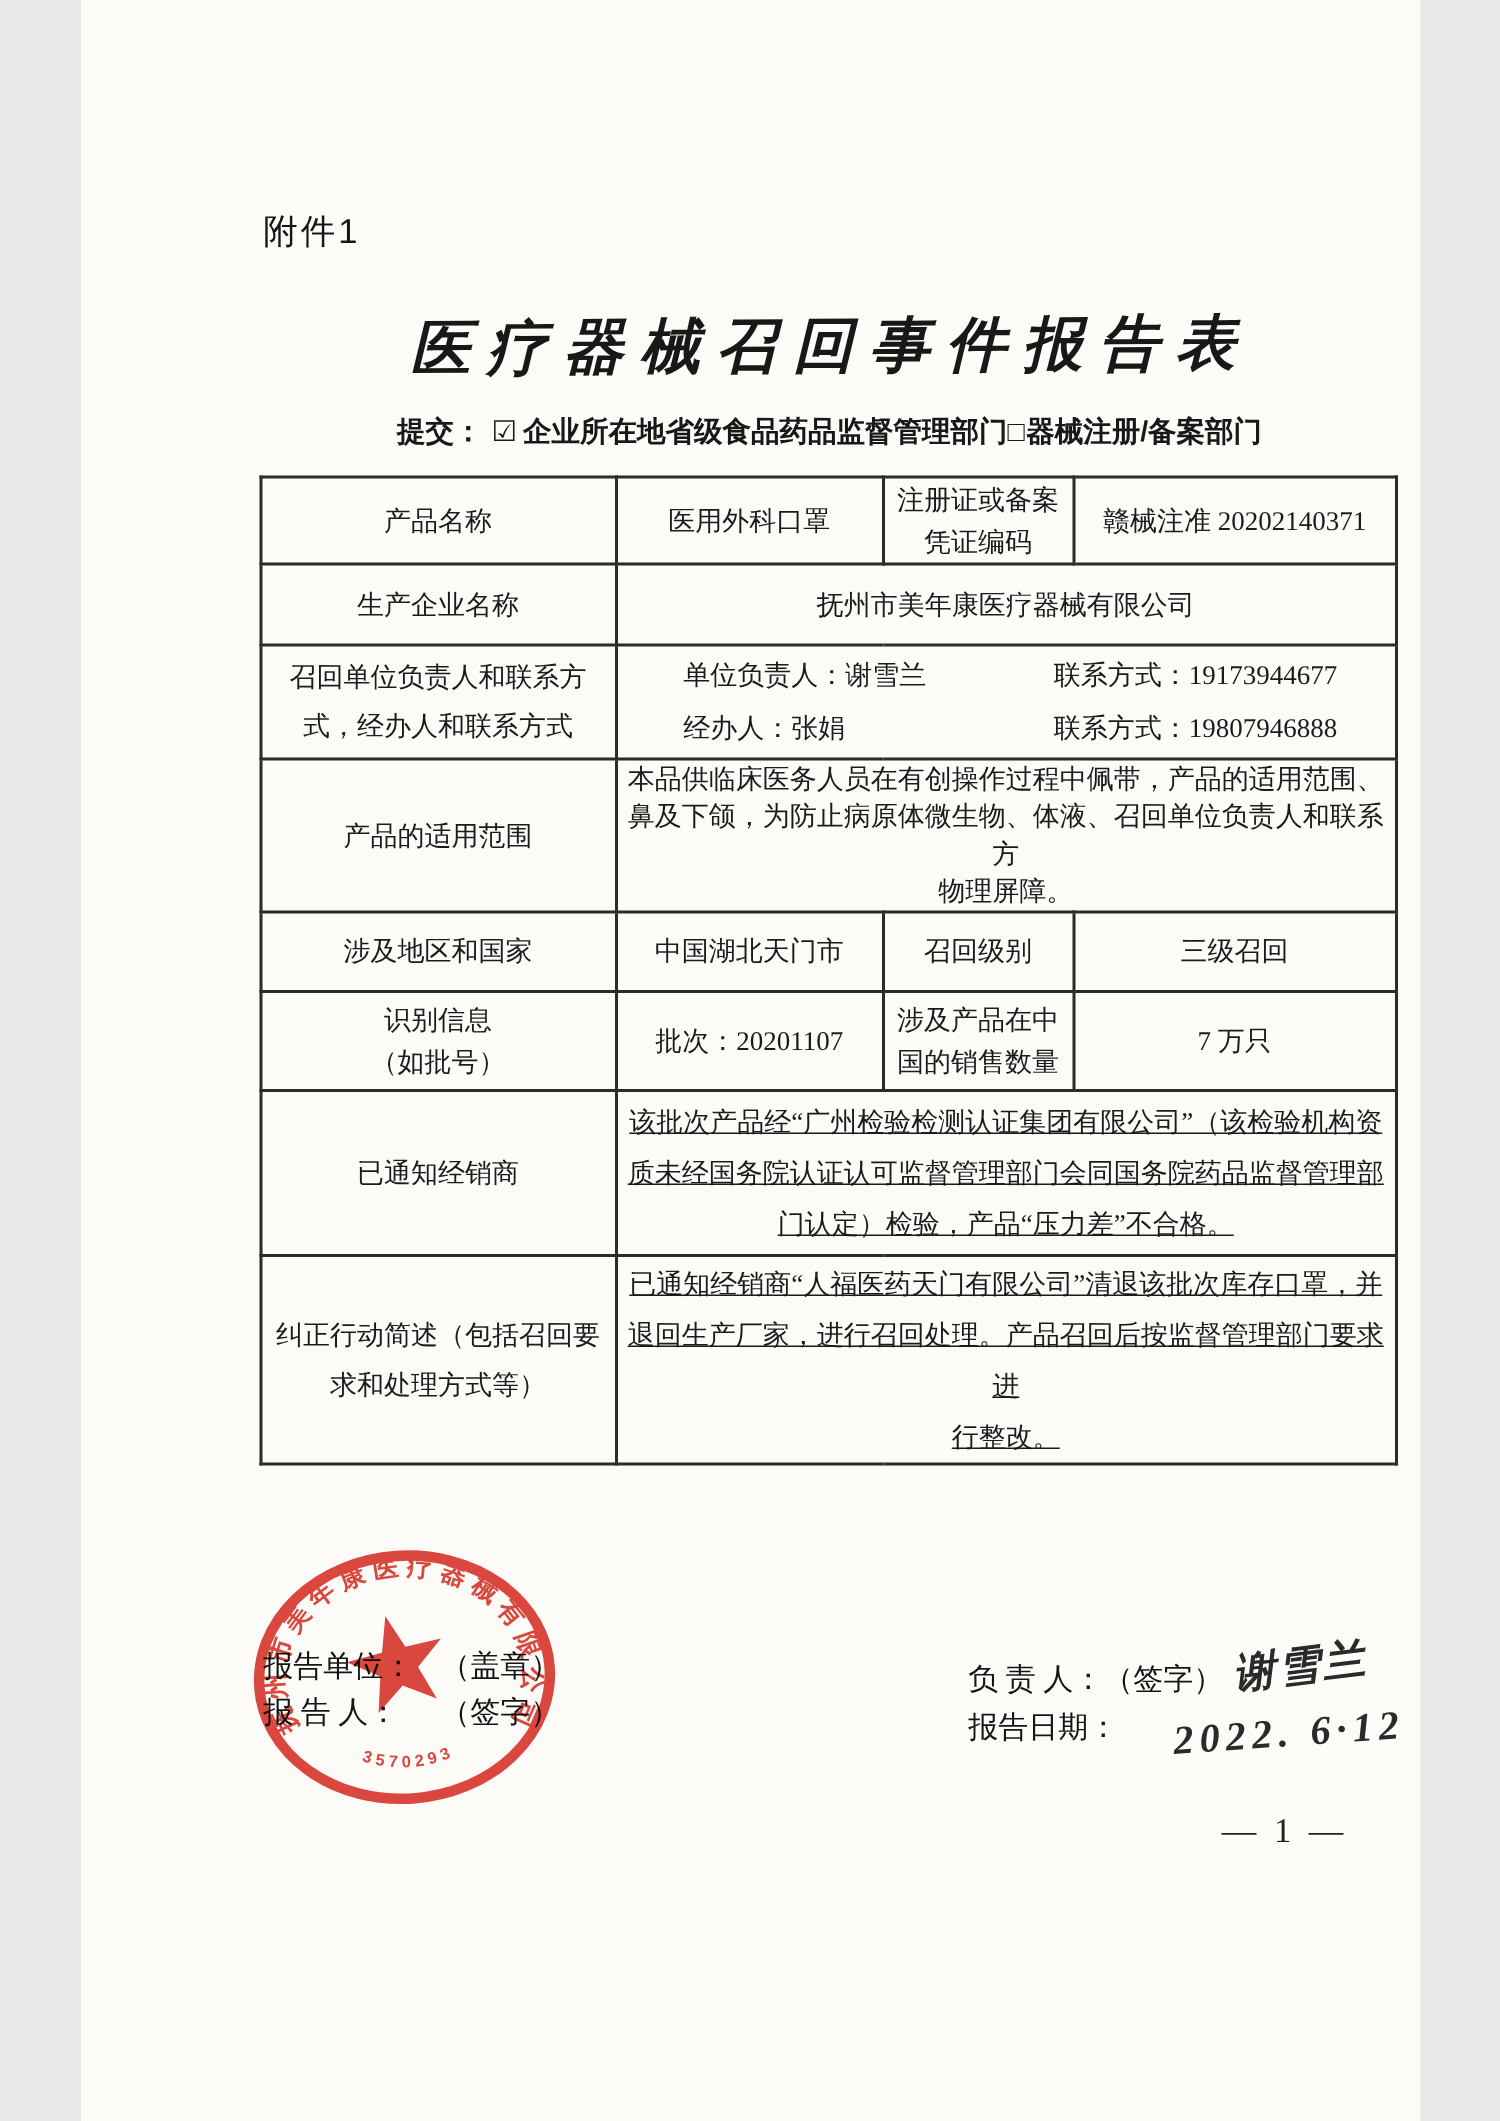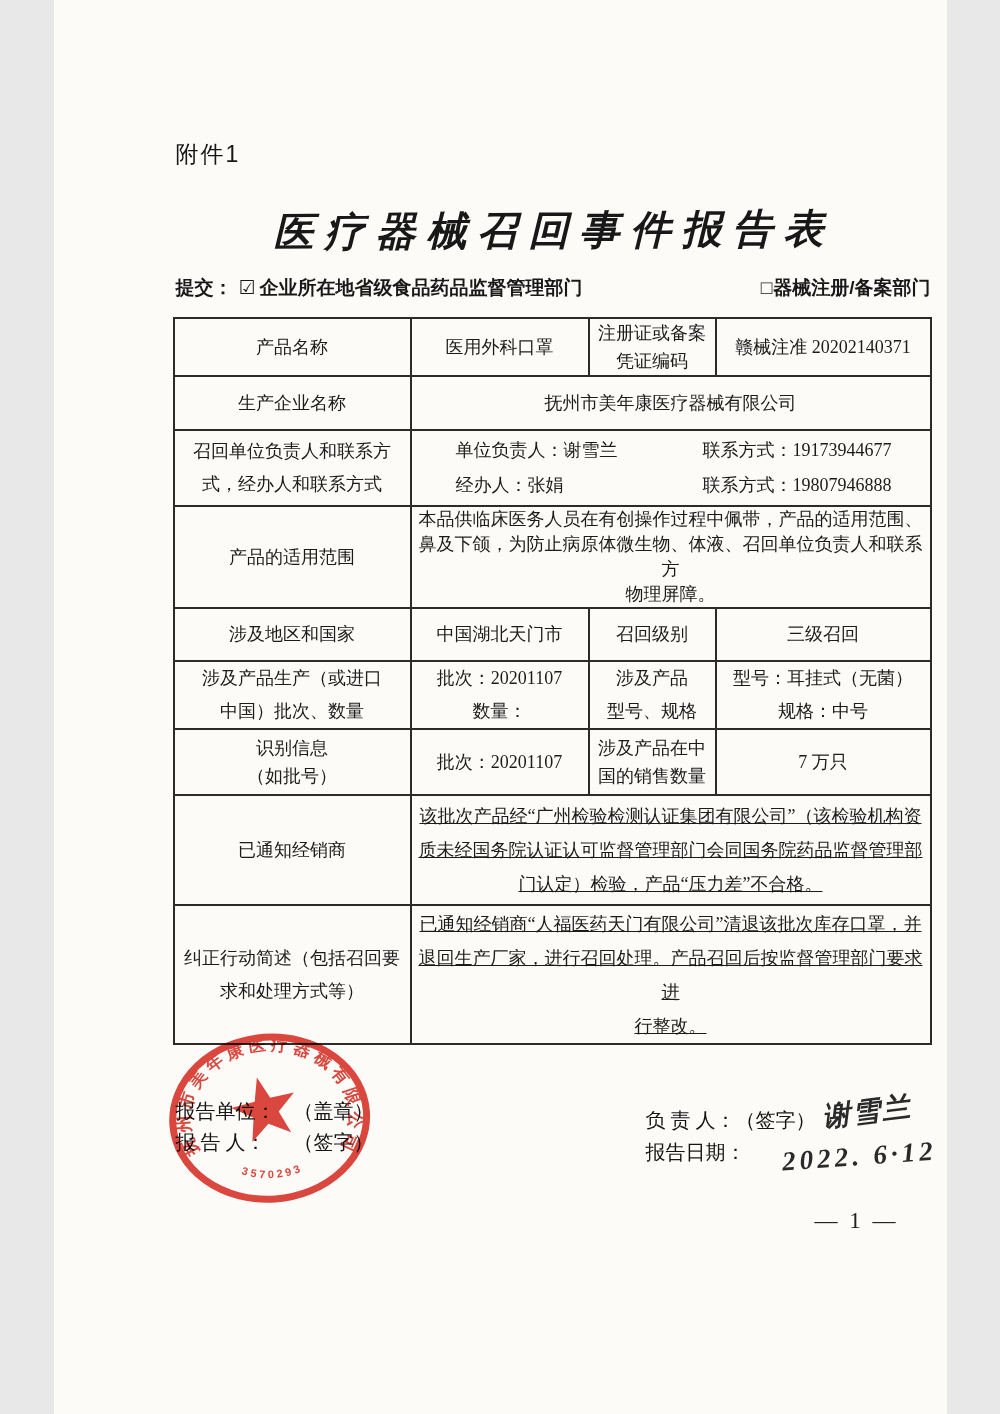--- a/index.html
+++ b/index.html
@@ -14,21 +14,21 @@
     font-family:"Liberation Sans","DejaVu Sans",sans-serif;
     font-size:23px; color:#161616; letter-spacing:2px;
   }
   .doc-title {
     position:absolute; left:0; top:203px; width:1000px; text-align:center;
     font-size:40px; font-weight:bold; font-style:italic; letter-spacing:11px;
     color:#181818; transform:rotate(-0.4deg);
   }
   .submit-row {
     position:absolute; left:122px; top:275px; width:755px;
-    display:flex; justify-content:space-between; align-items:baseline;
+    display:flex; justify-content:center; align-items:baseline;
     font-family:"Liberation Sans","DejaVu Sans",sans-serif;
     font-size:19px; font-weight:bold; color:#181818;
   }
   .submit-row .cb { font-weight:normal; margin:0 4px 0 6px; }
   .submit-row .cb2 { font-weight:normal; margin-right:1px; }
 
   table.doc-table {
     position:absolute; left:119px; top:317px; width:757px;
     border-collapse:collapse; table-layout:fixed;
   }
@@ -162,38 +162,20 @@
       </td>
     </tr>
 
     <tr class="rh6">
       <td>涉及地区和国家</td>
       <td>中国湖北天门市</td>
       <td>召回级别</td>
       <td>三级召回</td>
     </tr>
 
-    <tr class="rh7">
-      <td class="lh33">
-        <div>涉及产品生产（或进口</div>
-        <div>中国）批次、数量</div>
-      </td>
-      <td class="cell-left pl44 lh33">
-        <div>批次：20201107</div>
-        <div>数量：</div>
-      </td>
-      <td class="lh33">
-        <div>涉及产品</div>
-        <div>型号、规格</div>
-      </td>
-      <td class="cell-left pl20 lh33">
-        <div>型号：耳挂式（无菌）</div>
-        <div>规格：中号</div>
-      </td>
-    </tr>
 
     <tr class="rh8">
       <td class="lh28">
         <div>识别信息</div>
         <div>（如批号）</div>
       </td>
       <td class="cell-left pl44">批次：20201107</td>
       <td class="lh28">
         <div>涉及产品在中</div>
         <div>国的销售数量</div>

